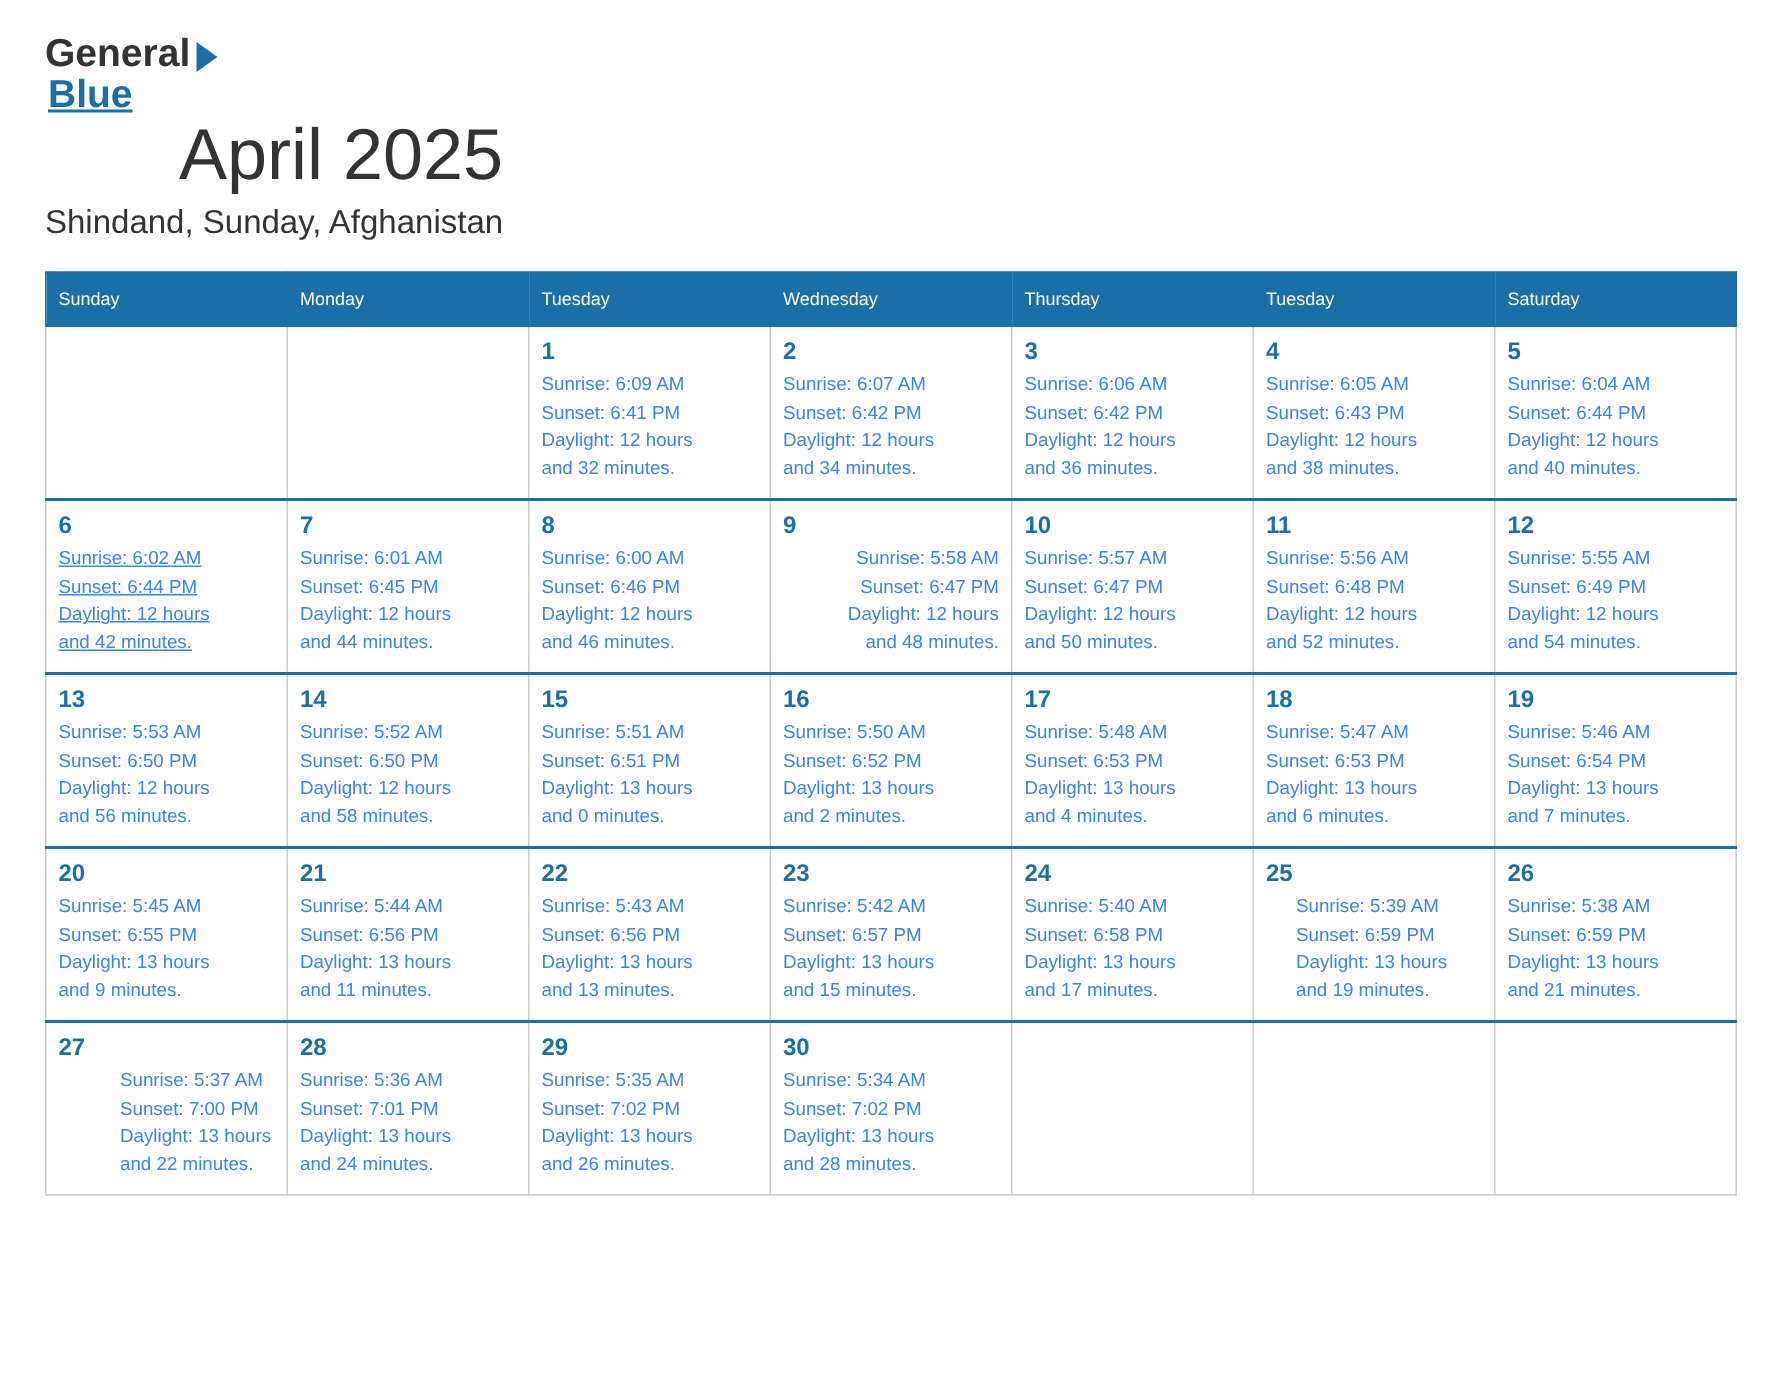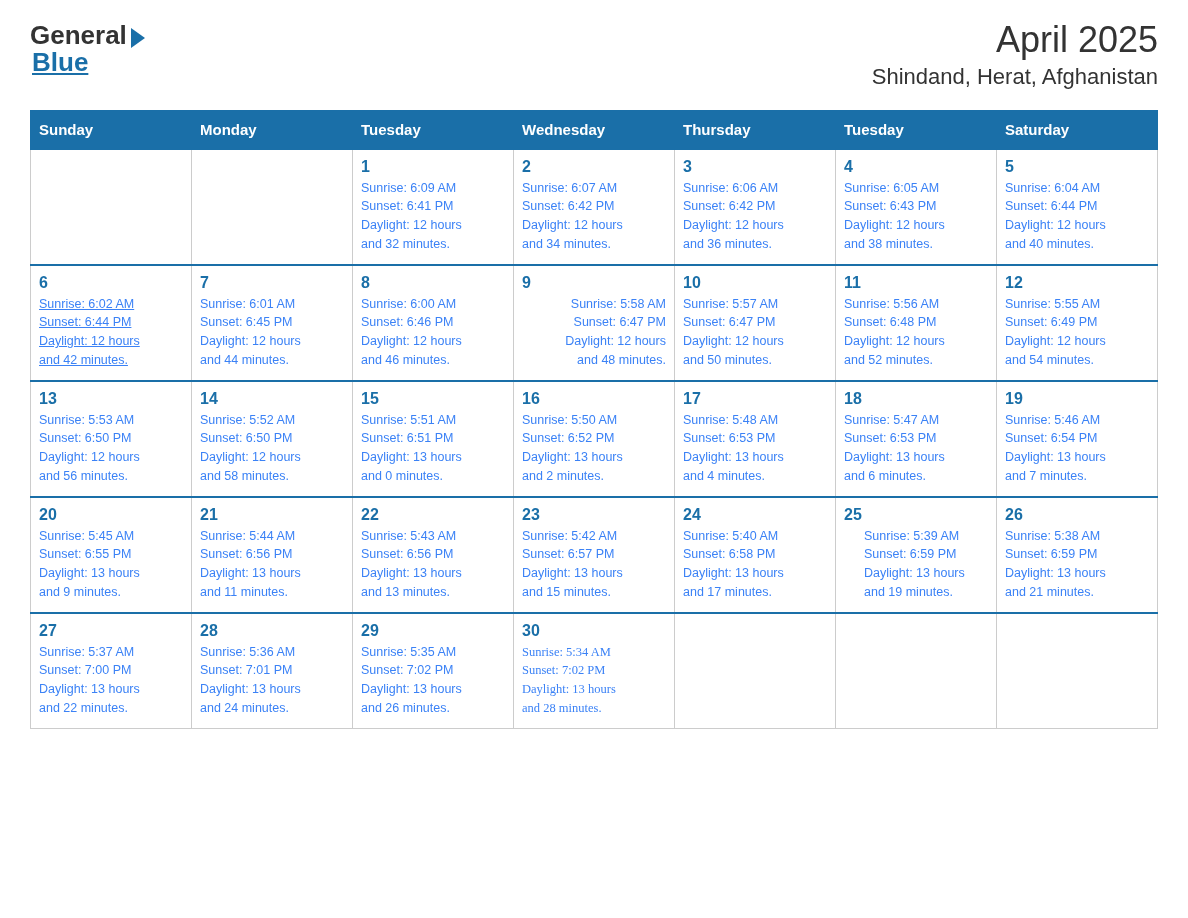--- a/index.html
+++ b/index.html
@@ -9,20 +9,21 @@
       color: #333;
       padding: 20px 30px;
       width: 1188px;
       min-height: 918px;
     }
     .header {
       display: flex;
       justify-content: space-between;
       align-items: flex-start;
       margin-bottom: 20px;
+      flex-direction: column;
     }
     .logo {
       display: flex;
       flex-direction: column;
       align-items: flex-start;
     }
     .logo-top {
       display: flex;
       align-items: center;
     }
@@ -45,40 +46,40 @@
       font-weight: bold;
       color: #1a6fa8;
       margin-top: -4px;
       padding-left: 2px;
       text-decoration: underline;
     }
     .title-block {
       text-align: right;
     }
     .title-month {
-      font-size: 36px;
+      font-size: 48px;
       font-weight: normal;
       color: #333;
       line-height: 1.1;
     }
     .title-location {
       font-size: 22px;
       color: #333;
       margin-top: 4px;
     }
     .calendar {
       width: 100%;
       border-collapse: collapse;
       border: 1px solid #999;
     }
     .calendar thead tr th {
       background-color: #1a6fa8;
       color: #fff;
-      font-size: 15px;
-      font-weight: bold;
+      font-size: 12px;
+      font-weight: normal;
       padding: 10px 8px;
       text-align: left;
       border: 1px solid #1a6fa8;
     }
     .calendar tbody tr td {
       vertical-align: top;
       padding: 8px 8px 10px 8px;
       border: 1px solid #ccc;
       width: 14.28%;
       font-size: 13px;
@@ -113,21 +114,21 @@
 <div class="header">
   <div class="logo">
     <div class="logo-top">
       <span class="logo-general">General</span>
       <div class="logo-arrow"></div>
     </div>
     <span class="logo-blue">Blue</span>
   </div>
   <div class="title-block">
     <div class="title-month">April 2025</div>
-    <div class="title-location">Shindand, Herat, Afghanistan</div>
+    <div class="title-location">Shindand, Sunday, Afghanistan</div>
   </div>
 </div>
 
 <table class="calendar">
   <thead>
     <tr>
     <th>Sunday</th>
         <th>Monday</th>
         <th>Tuesday</th>
         <th>Wednesday</th>
@@ -325,42 +326,42 @@
           <span class="day-number">26</span>
           <div class="day-info" style="white-space: pre-line;">Sunrise: 5:38 AM
 Sunset: 6:59 PM
 Daylight: 13 hours
 and 21 minutes.</div>
         </td>
       </tr>
       <tr>
         <td>
           <span class="day-number">27</span>
-          <div class="day-info" style="white-space: pre-line;">Sunrise: 5:37 AM
+          <div class="day-info" style="white-space: pre-line; margin-left: 41px;">Sunrise: 5:37 AM
 Sunset: 7:00 PM
 Daylight: 13 hours
 and 22 minutes.</div>
         </td>
         <td>
           <span class="day-number">28</span>
           <div class="day-info" style="white-space: pre-line;">Sunrise: 5:36 AM
 Sunset: 7:01 PM
 Daylight: 13 hours
 and 24 minutes.</div>
         </td>
         <td>
           <span class="day-number">29</span>
           <div class="day-info" style="white-space: pre-line;">Sunrise: 5:35 AM
 Sunset: 7:02 PM
 Daylight: 13 hours
 and 26 minutes.</div>
         </td>
         <td>
           <span class="day-number">30</span>
-          <div class="day-info" style="white-space: pre-line; font-family: Liberation Serif, serif;">Sunrise: 5:34 AM
+          <div class="day-info" style="white-space: pre-line;">Sunrise: 5:34 AM
 Sunset: 7:02 PM
 Daylight: 13 hours
 and 28 minutes.</div>
         </td>
         <td class="empty-cell"></td>
         <td class="empty-cell"></td>
         <td class="empty-cell"></td>
       </tr>
     </tbody>
 </table>

